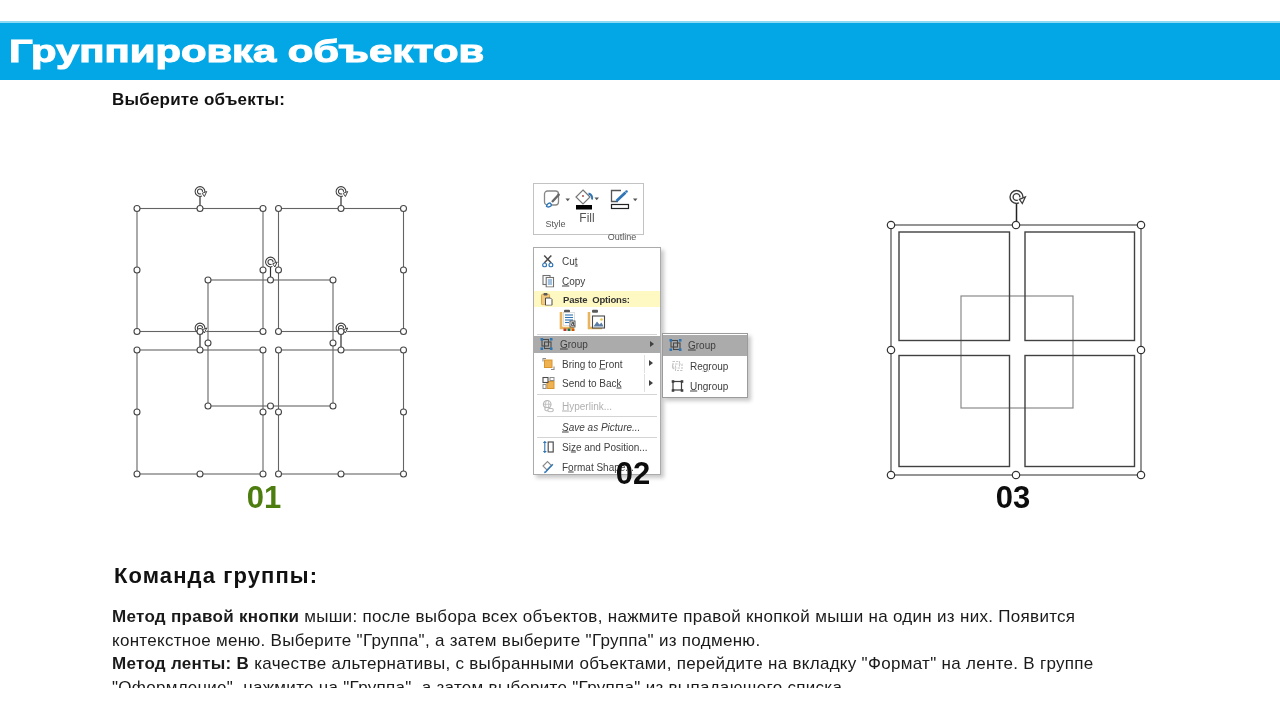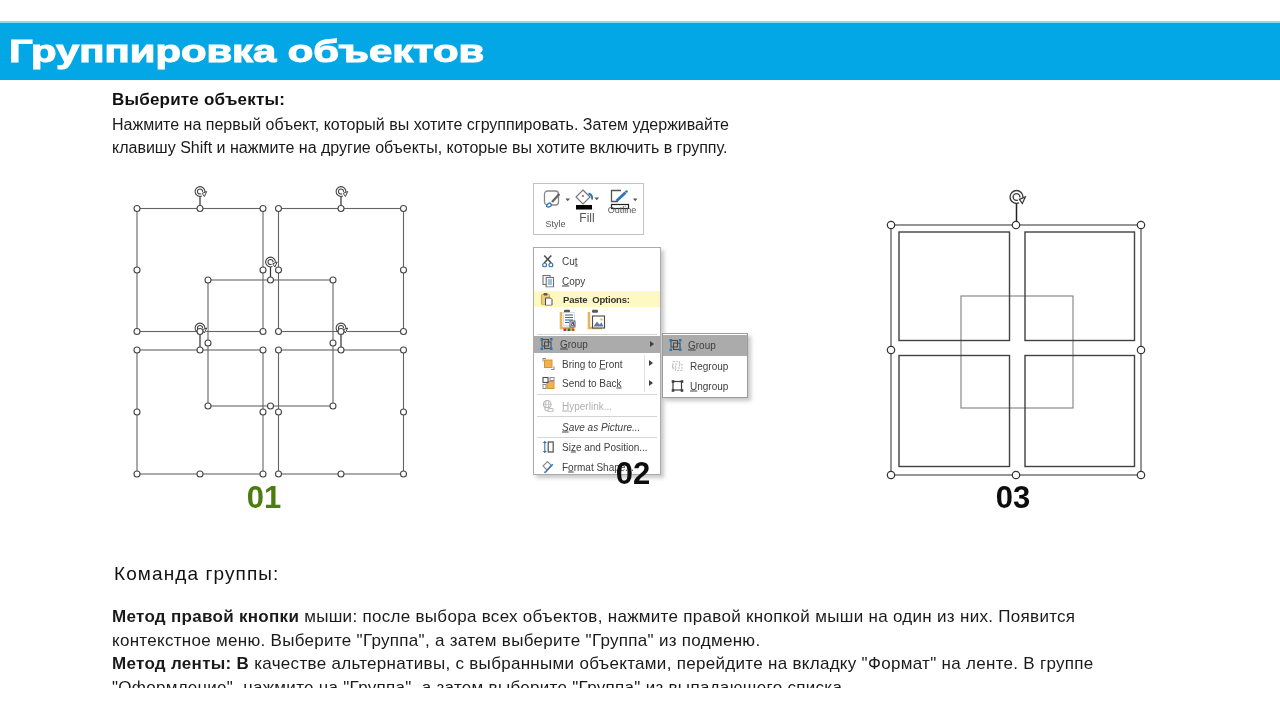--- a/index.html
+++ b/index.html
@@ -17,21 +17,20 @@
 </head>
 <body>
 <div id="page">
 
 <div class="abs" style="left:0;top:21px;width:1280px;height:57px;background:#04a7e5;border-top:2px solid #8ed9f4;"></div>
 
 <div class="abs" style="left:9px;top:35px;width:900px;font-size:32px;line-height:1;font-weight:bold;color:#ffffff;-webkit-text-stroke:1.1px #ffffff;transform:scaleX(1.305);transform-origin:0 0;">Группировка объектов</div>
 
 <div class="abs" style="left:112px;top:90px;font-size:17px;letter-spacing:0.2px;font-weight:bold;color:#111;">Выберите объекты:</div>
 
-<div class="abs" style="left:112px;top:113px;width:660px;font-size:16px;line-height:23px;color:#1a1a1a;">Нажмите на первый объект, который вы хотите сгруппировать. Затем удерживайте<br>клавишу Shift и нажмите на другие объекты, которые вы хотите включить в группу.</div>
 
 <svg class="abs" style="left:120px;top:180px;" width="300" height="335" viewBox="0 0 300 335">
 <defs>
         <g id="rot">
           <circle cx="0" cy="0" r="4.9" fill="none" stroke="#3c3c3c" stroke-width="1.05"></circle>
           <circle cx="0" cy="0" r="2.55" fill="none" stroke="#3c3c3c" stroke-width="1.05"></circle>
           <path d="M 0,0 L 8.0,1.0 L 3.2,7.6 Z" fill="#ffffff"></path>
           <path d="M 6.7,0.0 L 4.4,5.0 L 2.2,1.8 Z" fill="#ffffff" stroke="#3c3c3c" stroke-width="0.95"></path>
         </g>
       </defs>
@@ -150,21 +149,21 @@
 <svg class="abs" style="left:75px;top:4px;" width="30" height="24" viewBox="0 0 30 24">
 <path d="M 12,2.5 L 2.5,2.5 L 2.5,13.5 L 9,13.5" fill="none" stroke="#555" stroke-width="1.3"></path>
 <line x1="7.5" y1="13" x2="16.5" y2="4.5" stroke="#2e75b6" stroke-width="2.8"></line>
 <circle cx="17.5" cy="3.5" r="1.3" fill="#2e75b6"></circle>
 <rect x="2.5" y="16.5" width="17" height="4" fill="#fff" stroke="#222" stroke-width="1.2"></rect>
 <path d="M 24,10.5 L 28.5,10.5 L 26.2,13.3 Z" fill="#555"></path>
       </svg>
 
 <div class="abs" style="left:0;top:35px;width:43px;text-align:center;font-size:9px;color:#555;">Style</div>
 <div class="abs" style="left:40px;top:27px;width:26px;text-align:center;font-size:12px;color:#555;">Fill</div>
-<div class="abs" style="left:69px;top:21px;width:38px;text-align:center;font-size:9px;color:#555;">Outline</div>
+<div class="abs" style="left:69px;top:48px;width:38px;text-align:center;font-size:9px;color:#555;">Outline</div>
 </div>
 
 <div class="abs" style="left:533px;top:247px;width:126px;height:226px;background:#fff;border:1px solid #ababab;box-shadow:3px 3px 4px rgba(0,0,0,0.22);font-size:10px;">
 
 <div class="mrow" style="top:3px;">
         <svg class="micon" viewBox="0 0 13 13">
           <line x1="2.2" y1="1" x2="9.3" y2="8.6" stroke="#4a4a4a" stroke-width="1.5"></line>
           <line x1="9.3" y1="1" x2="2.2" y2="8.6" stroke="#4a4a4a" stroke-width="1.5"></line>
           <circle cx="2.6" cy="10.4" r="1.9" fill="none" stroke="#2e75b6" stroke-width="1.2"></circle>
           <circle cx="8.9" cy="10.4" r="1.9" fill="none" stroke="#2e75b6" stroke-width="1.2"></circle>
@@ -368,16 +367,16 @@
         <circle cx="11.0" cy="165.0" r="3.7"></circle>
         <circle cx="261.0" cy="165.0" r="3.7"></circle>
         <circle cx="11.0" cy="290.0" r="3.7"></circle>
         <circle cx="136.0" cy="290.0" r="3.7"></circle>
         <circle cx="261.0" cy="290.0" r="3.7"></circle>
       </g>
 </svg>
 
 <div class="abs" style="left:963px;top:480px;width:100px;text-align:center;font-size:31px;font-weight:bold;color:#0d0d0d;">03</div>
 
-<div class="abs" style="left:114px;top:563px;font-size:19px;letter-spacing:1.1px;font-weight:normal;color:#111;">Команда группы:</div>
+<div class="abs" style="left:114px;top:563px;font-size:22px;letter-spacing:1.1px;font-weight:bold;color:#111;">Команда группы:</div>
 
 <div class="abs" style="left:112px;top:605px;width:1020px;font-size:17px;letter-spacing:0.3px;line-height:23.7px;color:#1a1a1a;"><b>Метод правой кнопки</b> мыши: после выбора всех объектов, нажмите правой кнопкой мыши на один из них. Появится<br>контекстное меню. Выберите "Группа", а затем выберите "Группа" из подменю.<br><b>Метод ленты: В</b> качестве альтернативы, с выбранными объектами, перейдите на вкладку "Формат" на ленте. В группе<br>"Оформление", нажмите на "Группа", а затем выберите "Группа" из выпадающего списка.</div>
 </div>
 
 </body></html>

